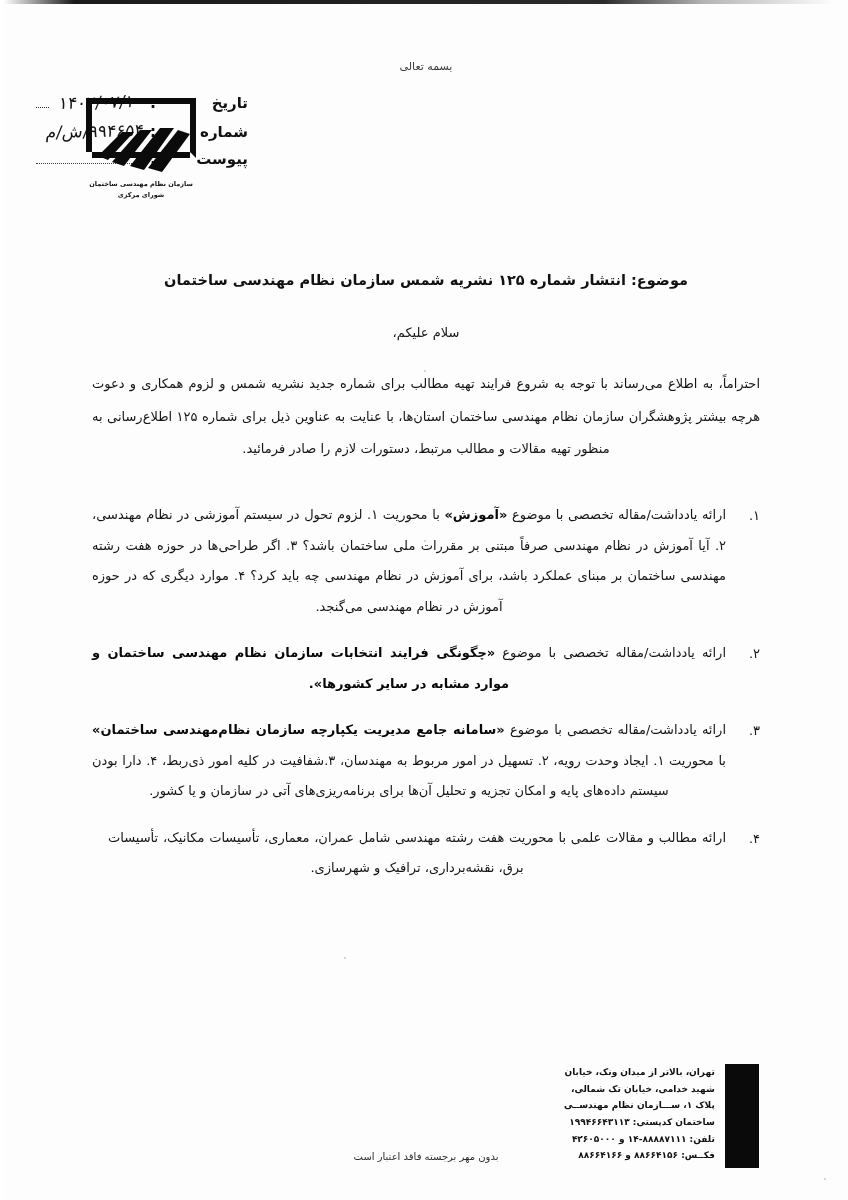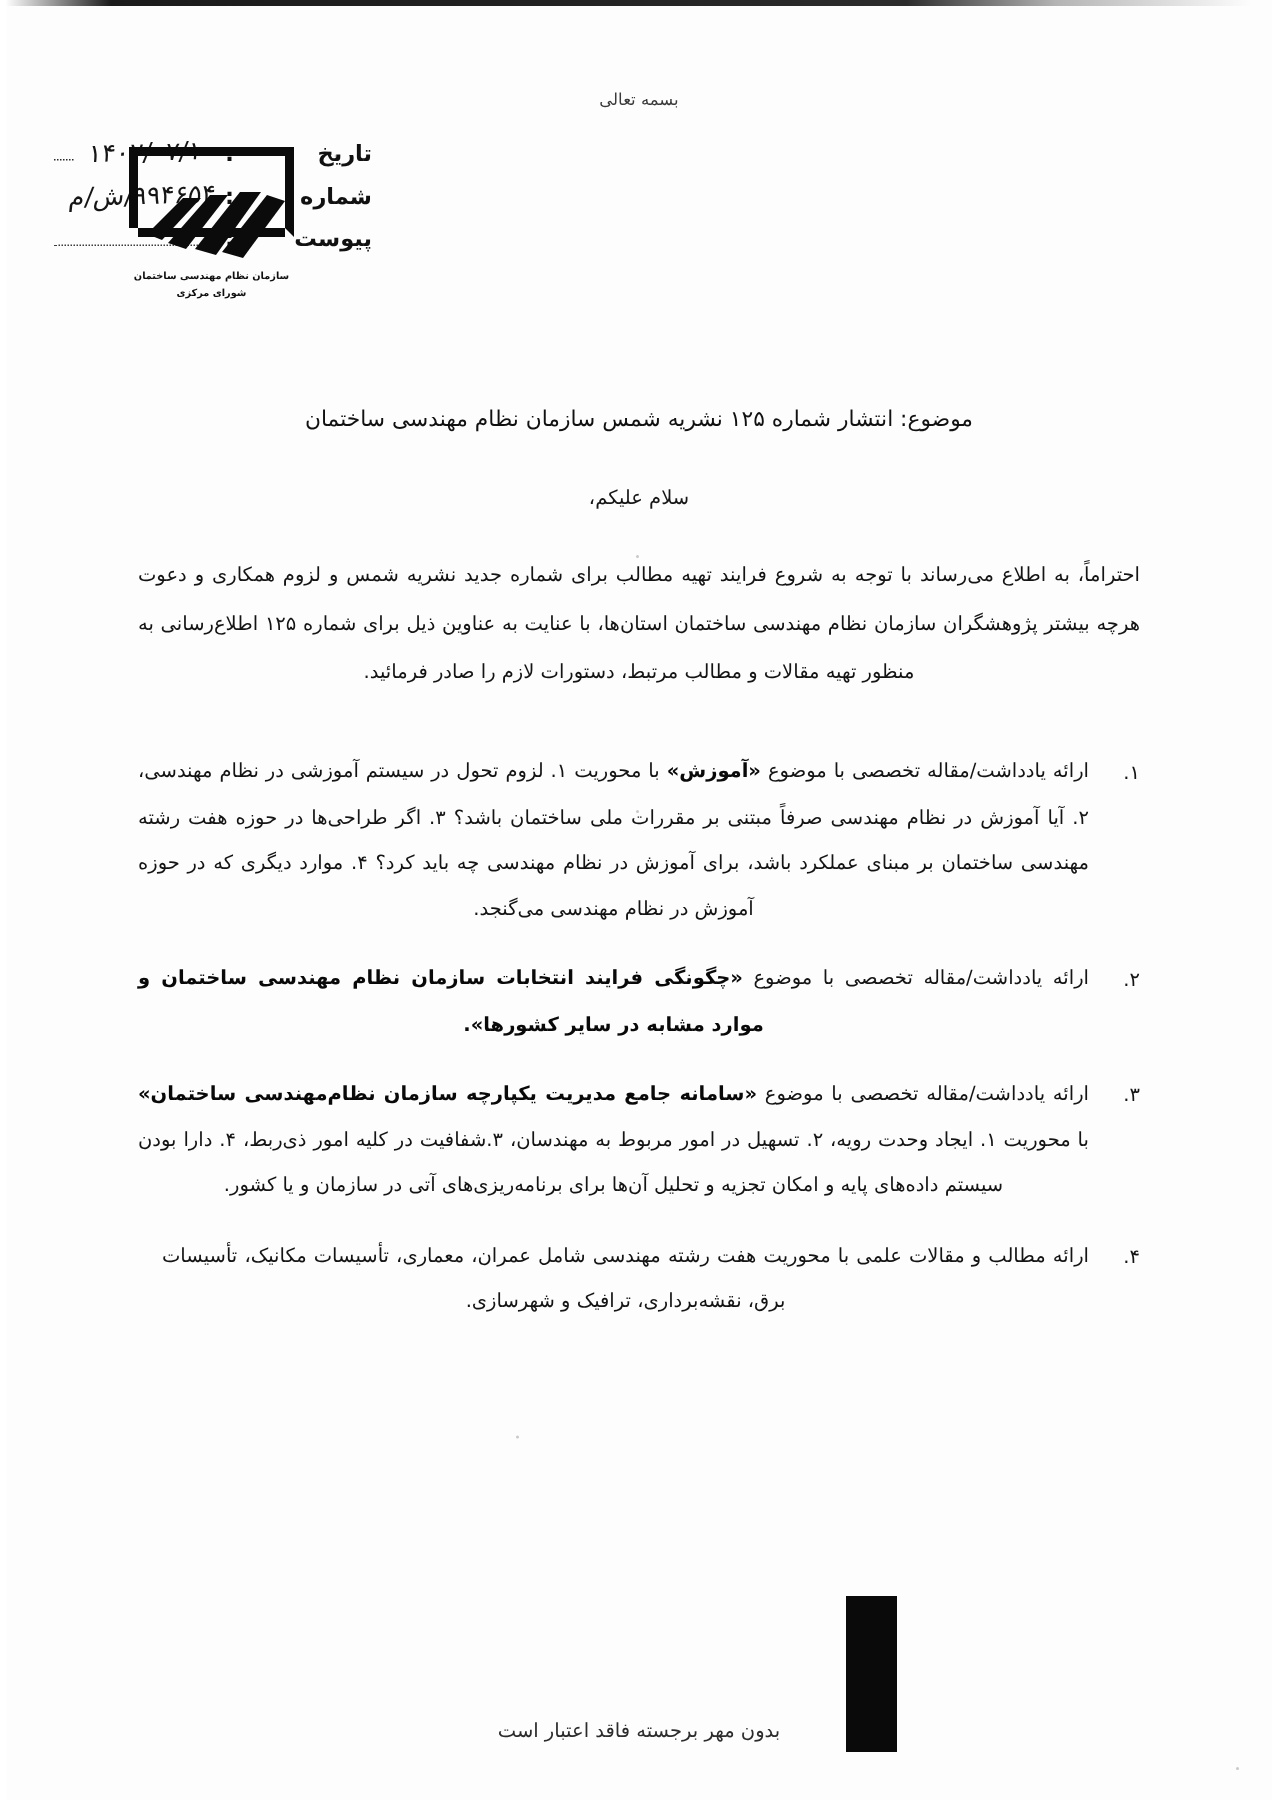--- a/index.html
+++ b/index.html
@@ -128,21 +128,21 @@
     font-weight: bold;
     color: #0c0c0c;
   }
   .subject {
     position: absolute;
     top: 272px;
     right: 90px;
     left: 90px;
     text-align: center;
     font-size: 14.5px;
-    font-weight: normal;
+    font-weight: bold;
     color: #111;
   }
   .greeting {
     position: absolute;
     top: 325px;
     right: 90px;
     left: 90px;
     text-align: center;
     font-size: 13px;
     color: #161616;
@@ -221,21 +221,21 @@
     white-space: nowrap;
   }
   .footer-address div { letter-spacing: 0px; }
   .footer-stretch { letter-spacing: 0.4px; }
 
   .seal-note {
     position: absolute;
     bottom: 38px;
     left: 0; right: 0;
     text-align: center;
-    font-size: 13px;
+    font-size: 10px;
     color: #2c2c2c;
     letter-spacing: 1.2px;
     direction: rtl;
   }
 </style>
 </head>
 <body>
 
 <div class="page">
 
@@ -318,18 +318,26 @@
     <div class="list-item item-4">
       <div class="item-num">۴.</div>
       <div class="item-body">
         <span>ارائه مطالب و مقالات علمی با محوریت هفت رشته مهندسی شامل عمران، معماری، تأسیسات مکانیک، تأسیسات برق، نقشه‌برداری، ترافیک و شهرسازی.</span>
       </div>
     </div>
 
   </div>
 
   <div class="footer-block">
+    <div class="footer-address">
+      <div>تهران، بالاتر از میدان ونک، خیابان</div>
+      <div>شهید خدامی، خیابان تک شمالی،</div>
+      <div class="footer-stretch">پلاک ۱، ســـازمان نظام مهندســی</div>
+      <div>ساختمان کدپستی: ۱۹۹۴۶۶۴۳۱۱۳</div>
+      <div>تلفن: ۸۸۸۸۷۱۱۱-۱۴ و ۴۲۶۰۵۰۰۰</div>
+      <div>فکــس: ۸۸۶۶۴۱۵۶ و ۸۸۶۶۴۱۶۶</div>
+    </div>
     <div class="footer-bar"></div>
   </div>
 
   <div class="seal-note">بدون مهر برجسته فاقد اعتبار است</div>
 
 </div>
 
 </body></html>

